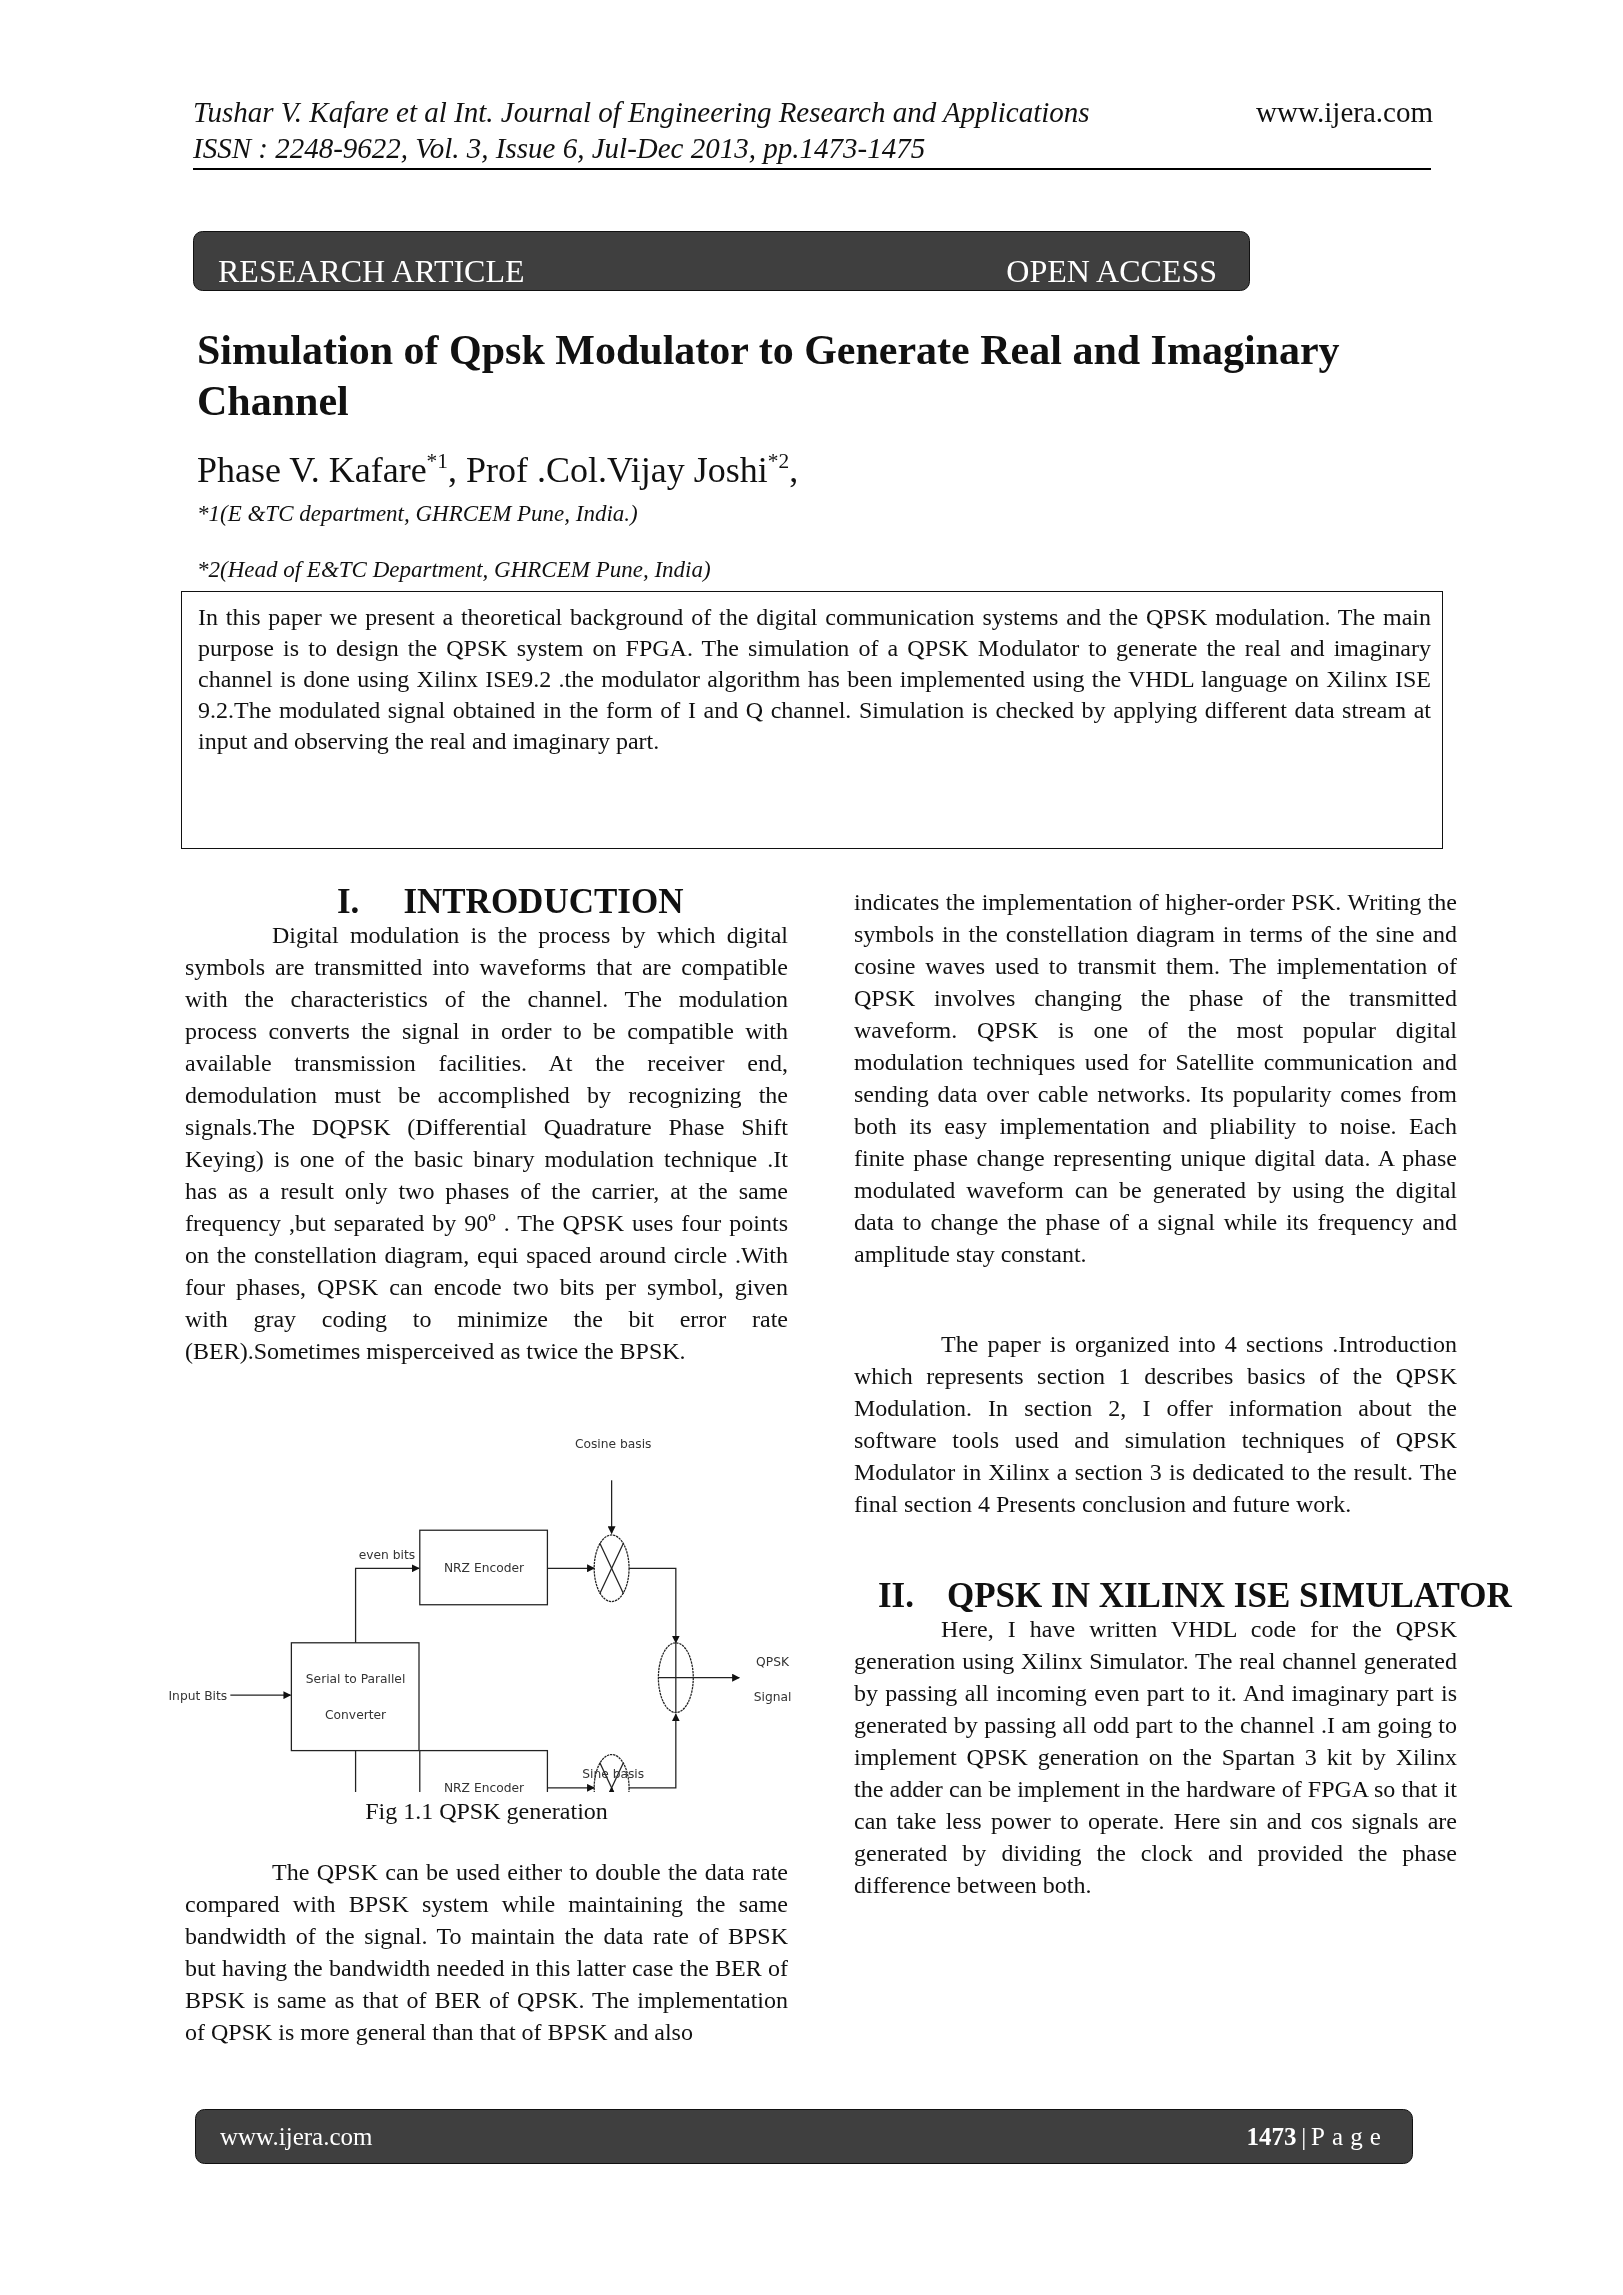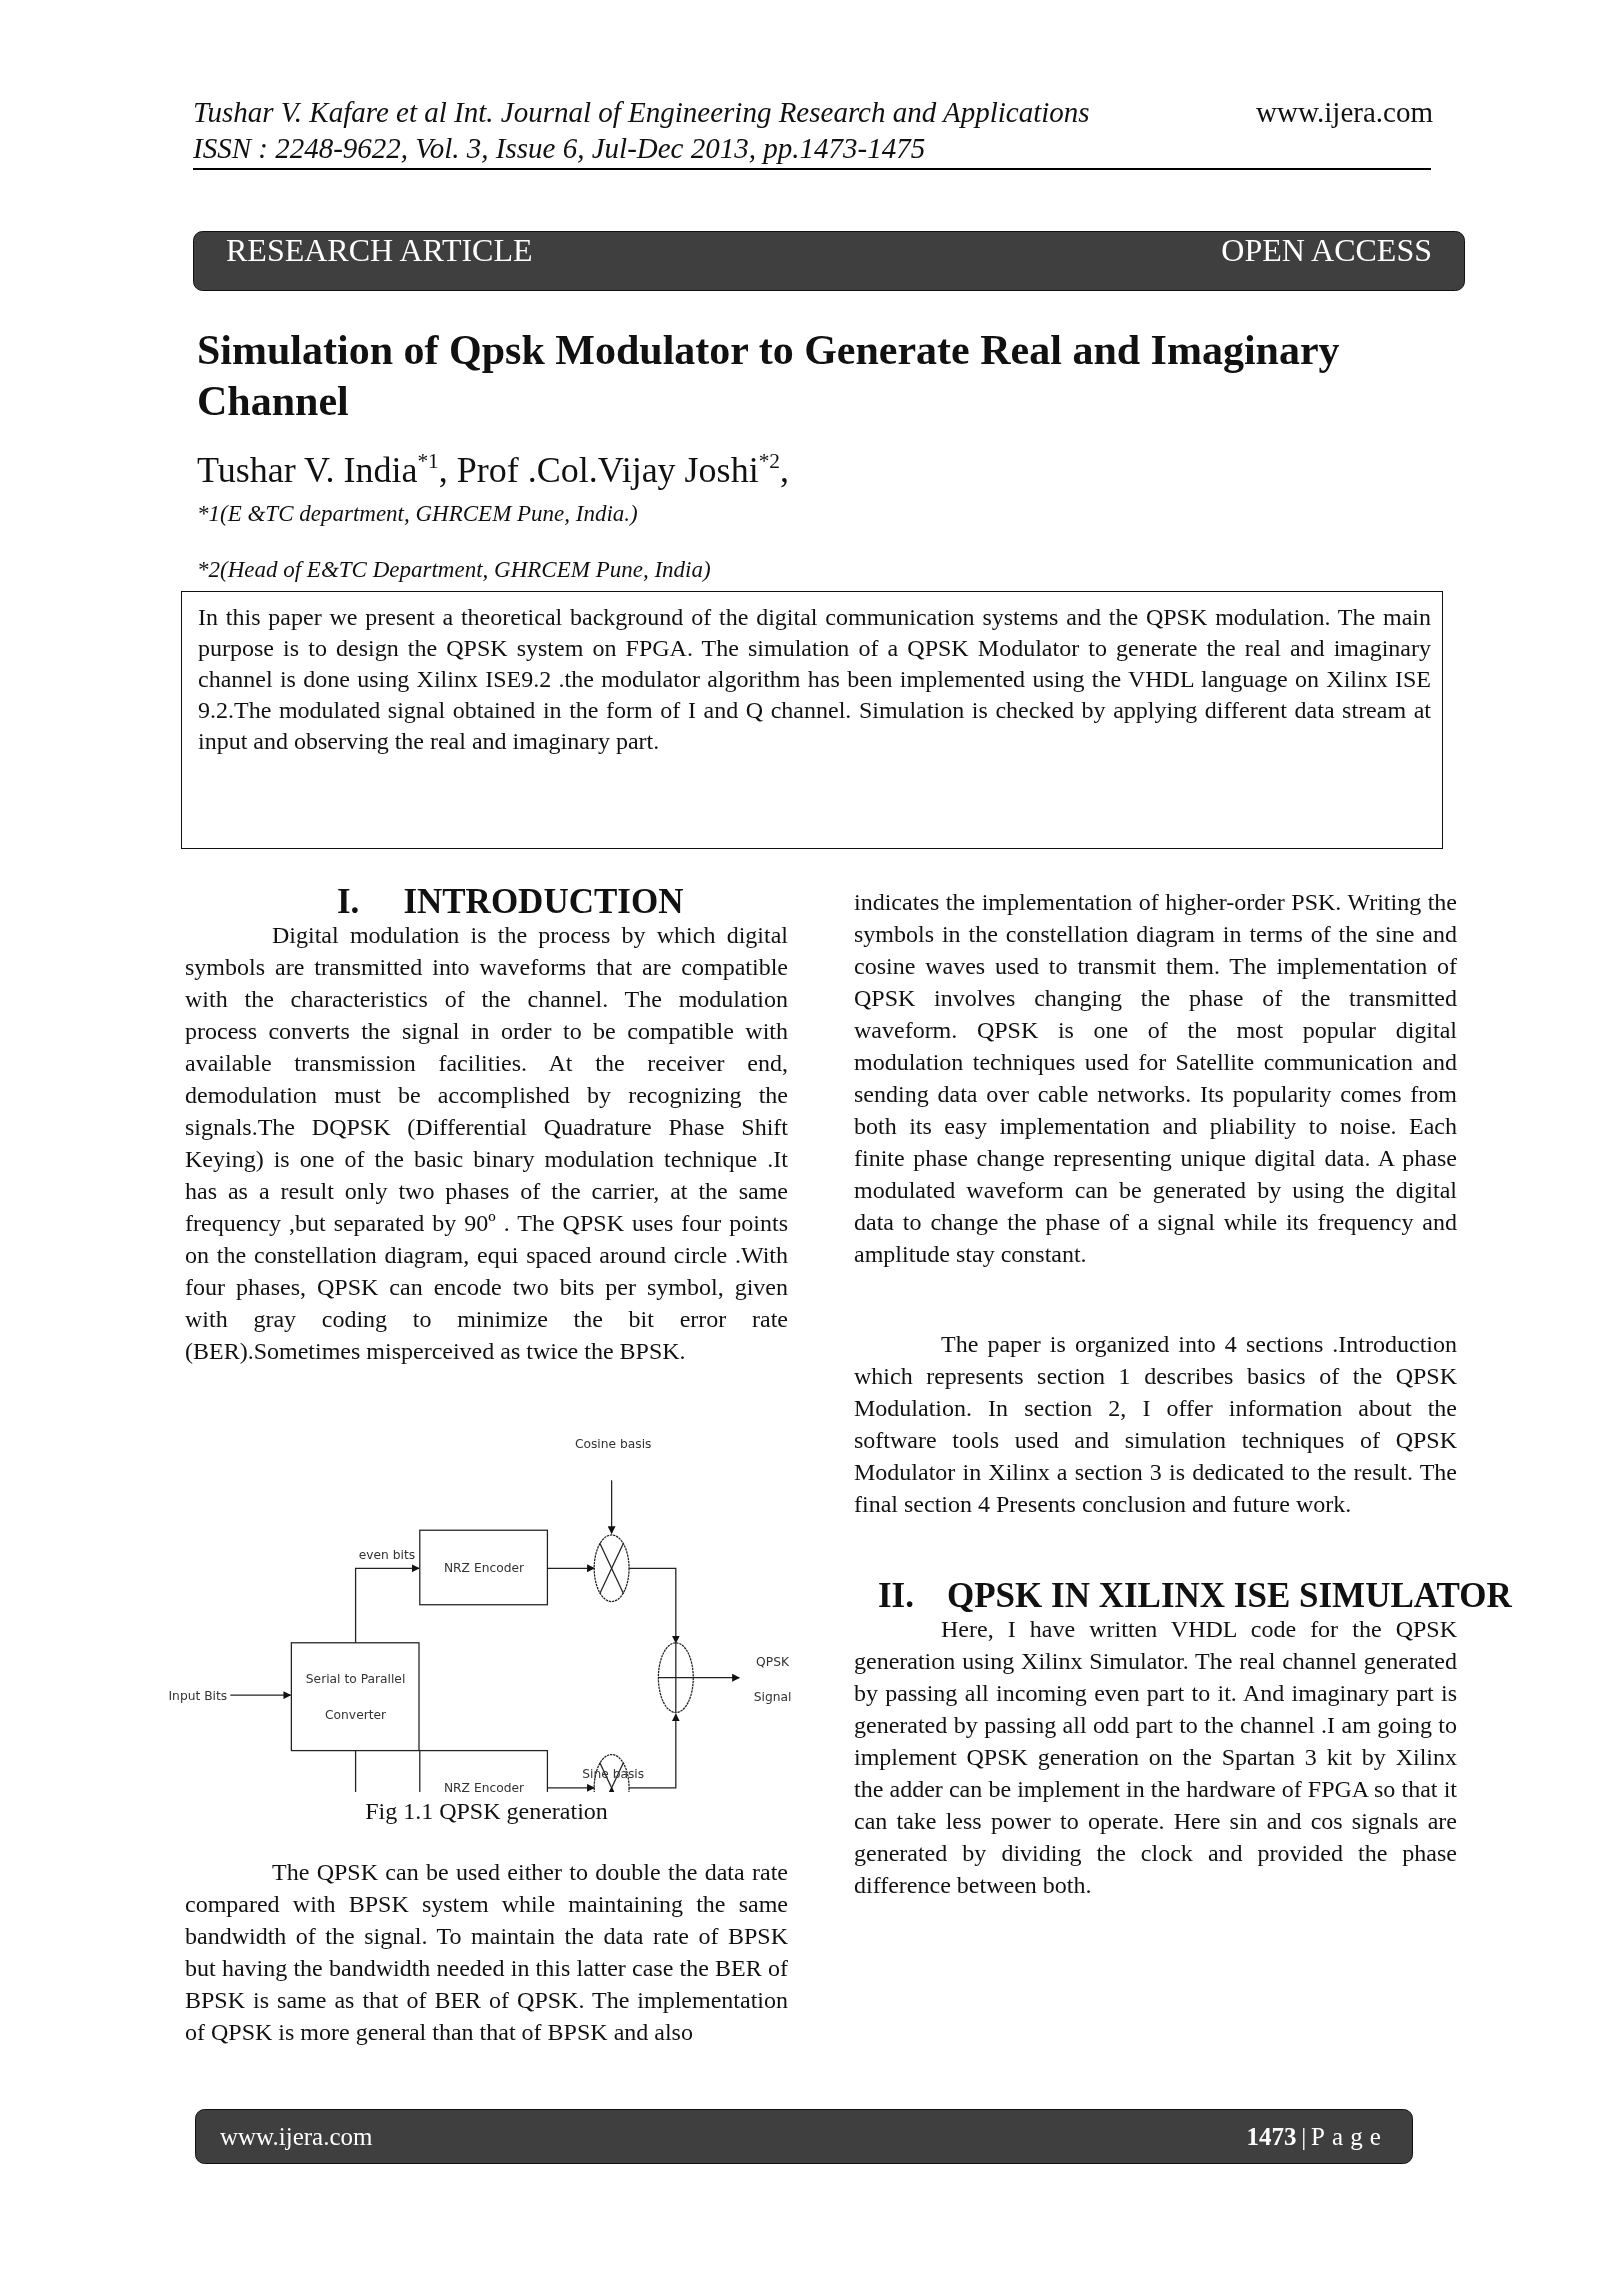--- a/index.html
+++ b/index.html
@@ -2,24 +2,24 @@
 <html style="font-size:12.7px"><head>
 <meta charset="utf-8">
 <style>
   html, body { margin: 0; padding: 0; background: #ffffff; }
   body { width: 1623px; height: 2295px; position: relative; overflow: hidden;
          font-family: "Liberation Serif", "DejaVu Serif", serif; color: #111; }
   .abs { position: absolute; }
   .hdr { left: 193px; font-style: italic; font-size: 29px; line-height: 35px; white-space: nowrap; }
   .hdr-url { right: 190px; top: 95px; font-size: 29px; line-height: 35px; }
   .hdr-rule { left: 193px; top: 168px; width: 1238px; height: 2.4px; background: #000; }
-  .banner { left: 193px; top: 231px; width: 1272px; height: 60px; background: #3f3f3f;
+  .banner { left: 193px; top: 231px; width: 1057px; height: 60px; background: #3f3f3f;
             border: 1.6px solid #111; border-radius: 9.5px; box-sizing: border-box;
-            color: #fff; font-size: 32px; display: flex; align-items: flex-start;
-            justify-content: space-between; padding: 0 32px 0 32px; }
+            color: #fff; font-size: 32px; display: flex; align-items: flex-end;
+            justify-content: space-between; padding: 0 32px 0 24px; }
   .title { left: 197px; top: 325px; width: 1268px; font-weight: bold; font-size: 42px; line-height: 51px; }
   .authors { left: 197px; top: 449px; font-size: 36px; line-height: 43px; white-space: nowrap; }
   .authors sup { font-size: 21.4px; vertical-align: 14.3px; line-height: 0; }
   .aff { left: 197px; font-style: italic; font-size: 23px; line-height: 30px; white-space: nowrap; }
   .abstract { left: 181px; top: 591px; width: 1262px; height: 258px; border: 1.6px solid #111;
               box-sizing: border-box; padding: 9.5px 11px 0 16px; font-size: 24px; line-height: 31px; }
   .abstract .head { font-style: italic; font-weight: bold; }
   .just { text-align: justify; text-align-last: left; }
   .col { font-size: 24px; line-height: 32px; text-align: justify; }
   .col-left { left: 185px; width: 603px; }
@@ -45,21 +45,21 @@
 <div class="abs hdr-url">www.ijera.com</div>
 <div class="abs hdr-rule"></div>
 
 <div class="abs banner">
   <span>RESEARCH ARTICLE</span>
   <span>OPEN ACCESS</span>
 </div>
 
 <div class="abs title">Simulation of Qpsk Modulator to Generate Real and Imaginary Channel</div>
 <div class="abs authors">
-  <span>Tushar V. India</span><sup>*1</sup><span>, </span><span>Prof .Col.Vijay Joshi</span><sup>*2</sup><span>,</span>
+  <span>Phase V. Kafare</span><sup>*1</sup><span>, </span><span>Prof .Col.Vijay Joshi</span><sup>*2</sup><span>,</span>
 </div>
 <div class="abs aff" style="top:499px;">*1(E &amp;TC department, GHRCEM Pune, India.)</div>
 <div class="abs aff" style="top:555px;">*2(Head of E&amp;TC Department, GHRCEM Pune, India)</div>
 
 <div class="abs abstract">
   <div class="just">In this paper we present a theoretical background of the digital communication systems and the QPSK modulation. The main purpose is to design the QPSK system on FPGA. The simulation of a QPSK Modulator to generate the real and imaginary channel is done using Xilinx ISE9.2 .the modulator algorithm has been implemented using the VHDL language on Xilinx ISE 9.2.The modulated signal obtained in the form of I and Q channel. Simulation is checked by applying different data stream at input and observing the real and imaginary part.</div>
 </div>
 
 <div class="abs sec-head" style="left:337px; top:886px;">
   <span>I.</span><span style="display:inline-block;width:44px;"></span><span>INTRODUCTION</span>

